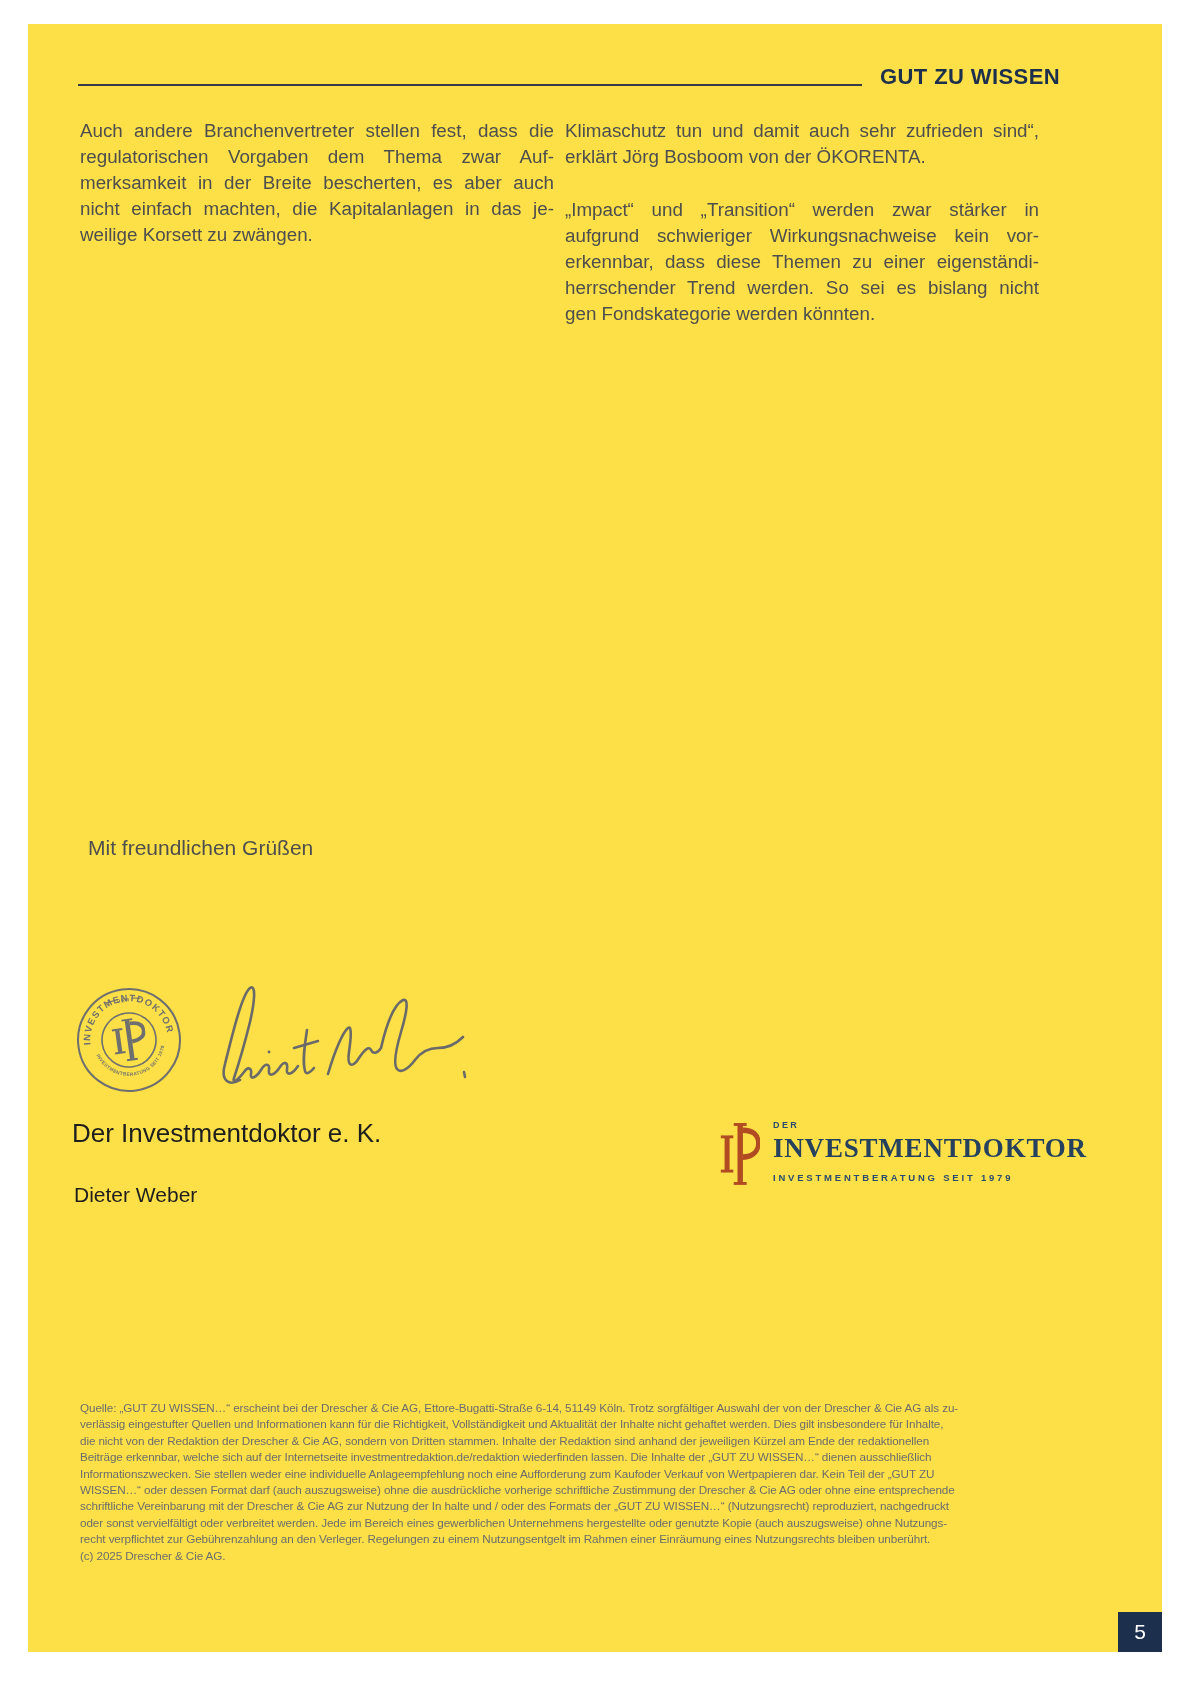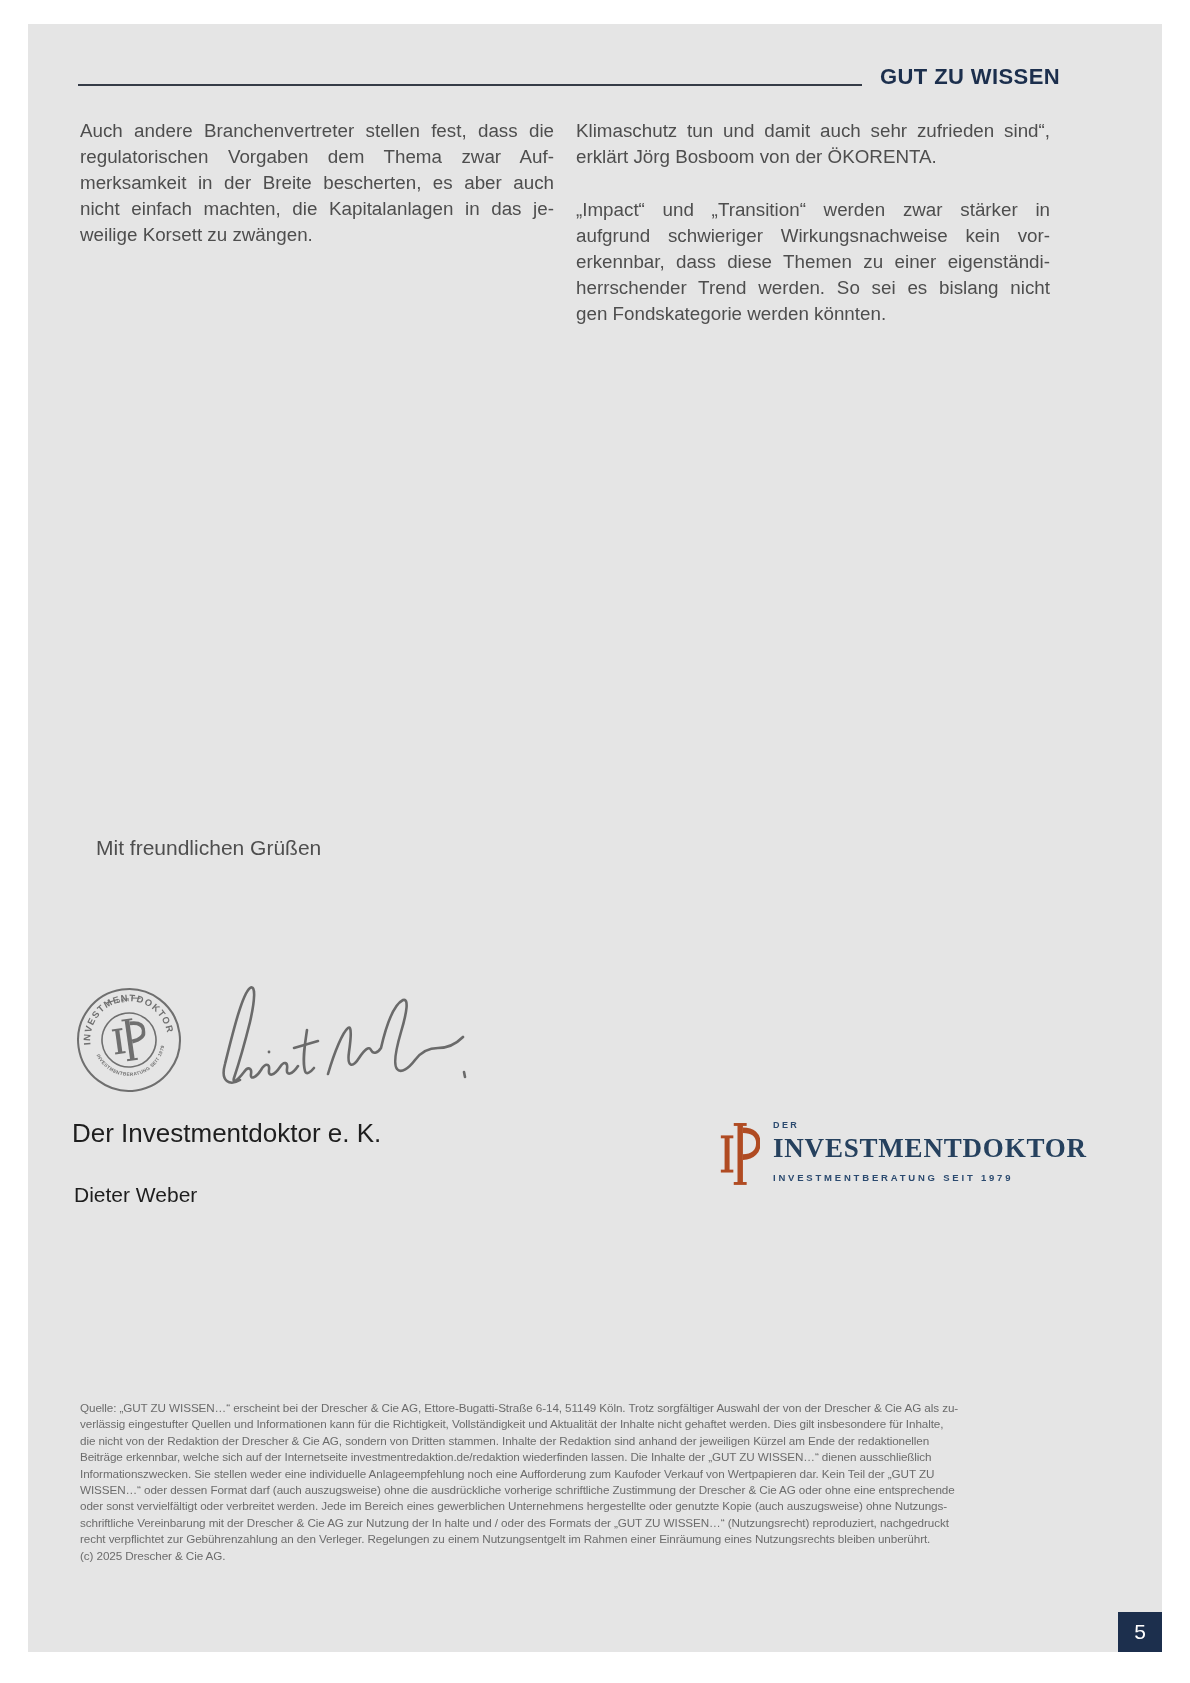--- a/index.html
+++ b/index.html
@@ -1,35 +1,35 @@
 <!DOCTYPE html>
 <html><head>
 <meta charset="utf-8">
 <style>
   html,body { margin:0; padding:0; background:#ffffff; width:1190px; height:1683px;
               font-family:"Liberation Sans", sans-serif; }
   .page { position:absolute; left:28px; top:24px; width:1134px; height:1628px;
-          background:#e5e5e5; overflow:hidden; }
+          background:#fde047; overflow:hidden; }
 
   
   .header { position:absolute; left:50px; top:40px; width:982px;
             display:flex; align-items:flex-end; }
   .header-rule { flex:1; height:2px; background:#363c47; margin:0 18px 4px 0; }
   .header-title { color:#1c2f4d; font-weight:bold; font-size:22px; letter-spacing:.4px;
                   white-space:nowrap; }
 
   
-  .columns { position:absolute; left:52px; top:94px; width:970px; display:flex; gap:22px; }
+  .columns { position:absolute; left:52px; top:94px; width:970px; display:flex; gap:11px; }
   .col { width:474px; color:#4e4e4e; font-size:18.8px; line-height:26px; }
   .para { margin:0 0 27px 0; }
   .just .tline { text-align:justify; text-align-last:justify; }
   .just .tline-last { text-align-last:left; }
 
   
-  .salutation { position:absolute; left:68px; top:812px; font-size:21px; color:#4e4e4e; }
+  .salutation { position:absolute; left:60px; top:812px; font-size:21px; color:#4e4e4e; }
   .seal { position:absolute; left:47px; top:962px; width:108px; height:108px;
           transform:rotate(-8deg); color:#6f6f6f; }
   .signature { position:absolute; left:182px; top:952px; width:262px; height:126px; }
   .company { position:absolute; left:44px; top:1094px; font-size:26px; color:#1e1e1e; }
   .signer  { position:absolute; left:46px; top:1159px; font-size:21px; color:#1e1e1e; }
 
   
   .logo { position:absolute; left:692px; top:1096px; display:flex; align-items:flex-start; }
   .logo-mark { width:40px; height:66px; color:#b04b22; margin-right:13px; margin-top:2px; }
   .logo-text {}
@@ -139,21 +139,21 @@
     </div>
   </div>
 
   <div class="disclaimer">
       <div class="tline">Quelle: „GUT ZU WISSEN…“ erscheint bei der Drescher &amp; Cie AG, Ettore-Bugatti-Straße 6-14, 51149 Köln. Trotz sorgfältiger Auswahl der von der Drescher &amp; Cie AG als zu-</div>
       <div class="tline">verlässig eingestufter Quellen und Informationen kann für die Richtigkeit, Vollständigkeit und Aktualität der Inhalte nicht gehaftet werden. Dies gilt insbesondere für Inhalte,</div>
       <div class="tline">die nicht von der Redaktion der Drescher &amp; Cie AG, sondern von Dritten stammen. Inhalte der Redaktion sind anhand der jeweiligen Kürzel am Ende der redaktionellen</div>
       <div class="tline">Beiträge erkennbar, welche sich auf der Internetseite investmentredaktion.de/redaktion wiederfinden lassen. Die Inhalte der „GUT ZU WISSEN…“ dienen ausschließlich</div>
       <div class="tline">Informationszwecken. Sie stellen weder eine individuelle Anlageempfehlung noch eine Aufforderung zum Kaufoder Verkauf von Wertpapieren dar. Kein Teil der „GUT ZU</div>
       <div class="tline">WISSEN…“ oder dessen Format darf (auch auszugsweise) ohne die ausdrückliche vorherige schriftliche Zustimmung der Drescher &amp; Cie AG oder ohne eine entsprechende</div>
+      <div class="tline">schriftliche Vereinbarung mit der Drescher &amp; Cie AG zur Nutzung der In halte und / oder des Formats der „GUT ZU WISSEN…“ (Nutzungsrecht) reproduziert, nachgedruckt</div>
       <div class="tline">oder sonst vervielfältigt oder verbreitet werden. Jede im Bereich eines gewerblichen Unternehmens hergestellte oder genutzte Kopie (auch auszugsweise) ohne Nutzungs-</div>
-      <div class="tline">schriftliche Vereinbarung mit der Drescher &amp; Cie AG zur Nutzung der In halte und / oder des Formats der „GUT ZU WISSEN…“ (Nutzungsrecht) reproduziert, nachgedruckt</div>
       <div class="tline">recht verpflichtet zur Gebührenzahlung an den Verleger. Regelungen zu einem Nutzungsentgelt im Rahmen einer Einräumung eines Nutzungsrechts bleiben unberührt.</div>
       <div class="tline tline-last">(c) 2025 Drescher &amp; Cie AG.</div>
     </div>
 
   <div class="pagenum">5</div>
 
 </div>
 
 </body></html>

